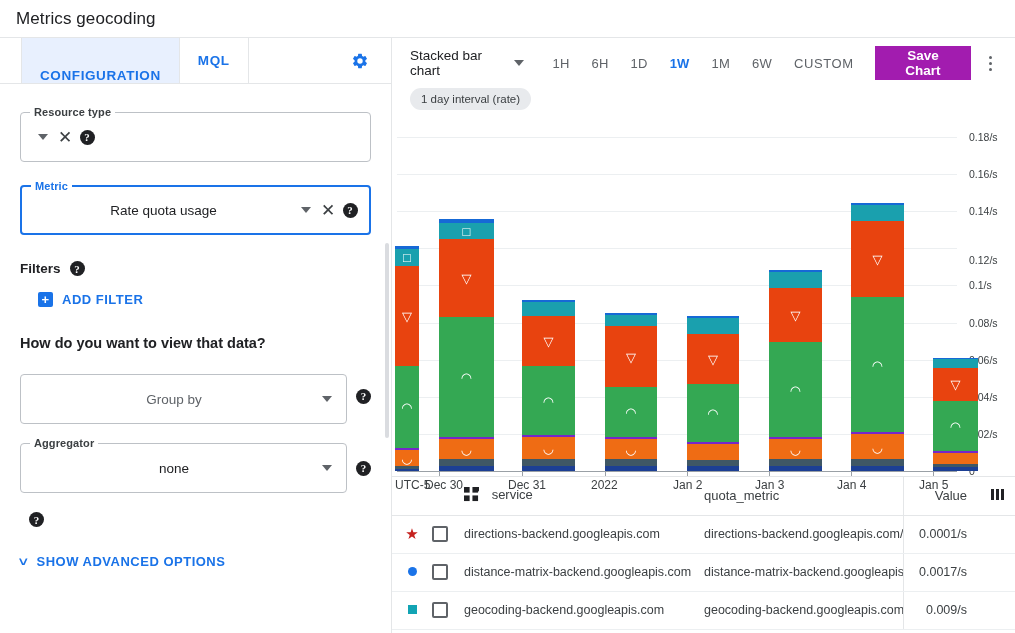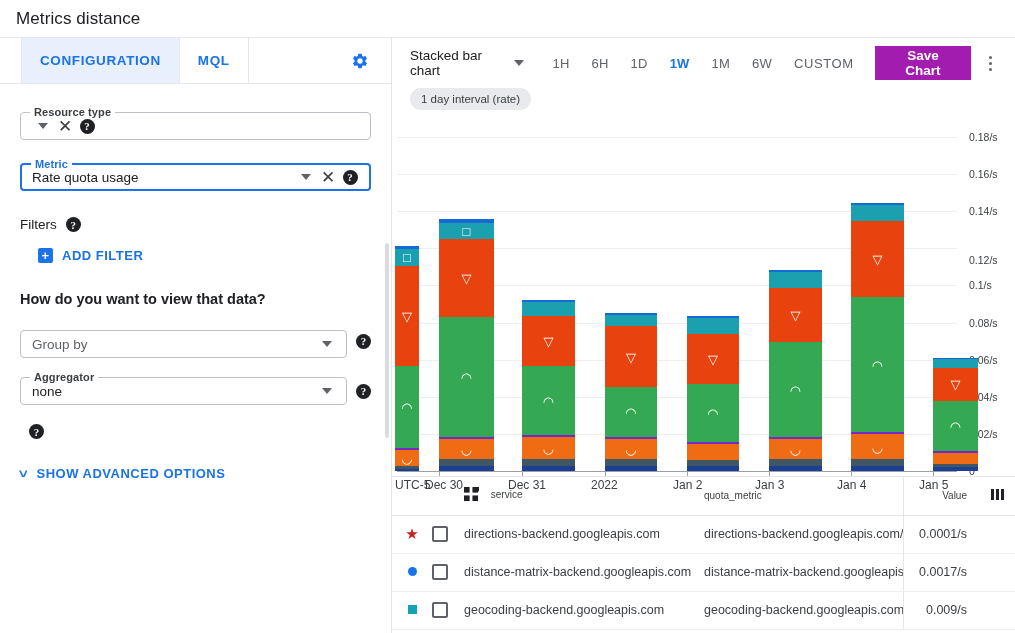--- a/index.html
+++ b/index.html
@@ -33,32 +33,33 @@
     height:46px; border-bottom:1px solid #e4e6e8;
     display:flex; align-items:stretch; padding-left:21px; padding-right:12px;
   }
   .tab {
     display:flex; align-items:center; padding:0 18px;
     font-size:13.5px; font-weight:600; letter-spacing:.6px;
     color:#1a73e8; cursor:pointer;
     border-left:1px solid #e4e6e8; border-right:1px solid #e4e6e8;
     margin-right:-1px;
   }
-  .tab.active { background:#e8f0fe; }
+  .tab.active { background:#e8f0fe;align-items:flex-end; }
   .tabbar .spacer { flex:1; }
   .gear { display:flex; align-items:center; padding-right:10px; cursor:pointer; }
 
   .panel-body { padding:14px 20px 0 20px; }
 
   
   .field {
-    position:relative; height:28px; margin-top:14px;
+    position:relative; height:50px; margin-top:14px;
     border:1px solid #bdc1c6; border-radius:4px;
     display:flex; align-items:center; padding:0 8px 0 11px;
     background:#fff;
+    text-align:center;
   }
   .field.focused { border:2px solid #1a73e8; padding-left:10px; }
   .field .legend {
     position:absolute; top:-7px; left:9px; padding:0 4px;
     background:#fff; font-size:11px; font-weight:700; color:#3c4043;
     letter-spacing:.1px; line-height:12px;
   }
   .field.focused .legend { color:#1a73e8; }
   .field .value { flex:1; font-size:13.5px; color:#202124; }
   .field .value.placeholder { color:#5f6368; }
@@ -68,21 +69,21 @@
     border-top:6px solid #5f6368;
   }
   .xmark { font-size:17px; color:#3c4043; line-height:1; }
   .help {
     width:15px;height:15px;border-radius:50%;background:#202124;color:#fff;
     font-size:11px;font-weight:700;display:flex;align-items:center;justify-content:center;
     font-family:"Liberation Serif", serif;
   }
   .help.outside { margin-left:9px; }
 
-  .sec-label { font-size:13.5px; font-weight:400; color:#202124; }
+  .sec-label { font-size:13.5px; font-weight:700; color:#202124; }
   .row-inline { display:flex; align-items:center; }
   .filters-row { margin-top:26px; }
   .addfilter {
     margin-top:16px; margin-left:18px; display:flex; align-items:center;
     color:#1a73e8; font-size:13px; font-weight:700; letter-spacing:.5px; cursor:pointer;
   }
   .plusbox {
     width:15px;height:15px;background:#1a73e8;color:#fff;border-radius:2px;
     display:flex;align-items:center;justify-content:center;font-size:13px;
     line-height:1; margin-right:9px; font-weight:700;
@@ -156,21 +157,21 @@
   }
   .xlab {
     position:absolute; font-size:12px; color:#3c4043; white-space:nowrap;
   }
   .tick { position:absolute; width:1px; height:4px; background:#9aa0a6; }
 
   
   .tablewrap { flex:1; border-top:1px solid #e4e6e8; overflow:hidden; }
   table { width:100%; border-collapse:collapse; table-layout:fixed; }
   thead th {
-    height:38px; font-size:10px; font-weight:400; color:#3c4043;
+    height:38px; font-size:13px; font-weight:400; color:#3c4043;
     text-align:left; border-bottom:1px solid #e4e6e8; padding:0;
     vertical-align:middle;
   }
   tbody td {
     height:38px; font-size:12.5px; color:#3c4043; border-bottom:1px solid #eceff1;
     padding:0; vertical-align:middle; white-space:nowrap; overflow:hidden;
   }
   .c-mark { width:40px; text-align:center; }
   .c-chk  { width:32px; }
   .c-svc  { width:300px; }
@@ -185,21 +186,21 @@
   .grid-icon { display:inline-block; vertical-align:middle; margin-right:9px; }
   .cols-icon { display:inline-block; vertical-align:middle; }
   .mk-star { color:#c5221f; font-size:15px; }
   .mk-dot { display:inline-block;width:9px;height:9px;border-radius:50%;background:#1a73e8; }
   .mk-sq  { display:inline-block;width:9px;height:9px;background:#12a4b4; }
 </style>
 </head>
 <body>
 
 <div class="titlebar">
-  <span class="title">Metrics distance</span>
+  <span class="title">Metrics geocoding</span>
 </div>
 
 <div class="shell">
 
   <div class="left">
 
     <div class="tabbar">
       <div class="tab active">
         <span>CONFIGURATION</span>
       </div>

